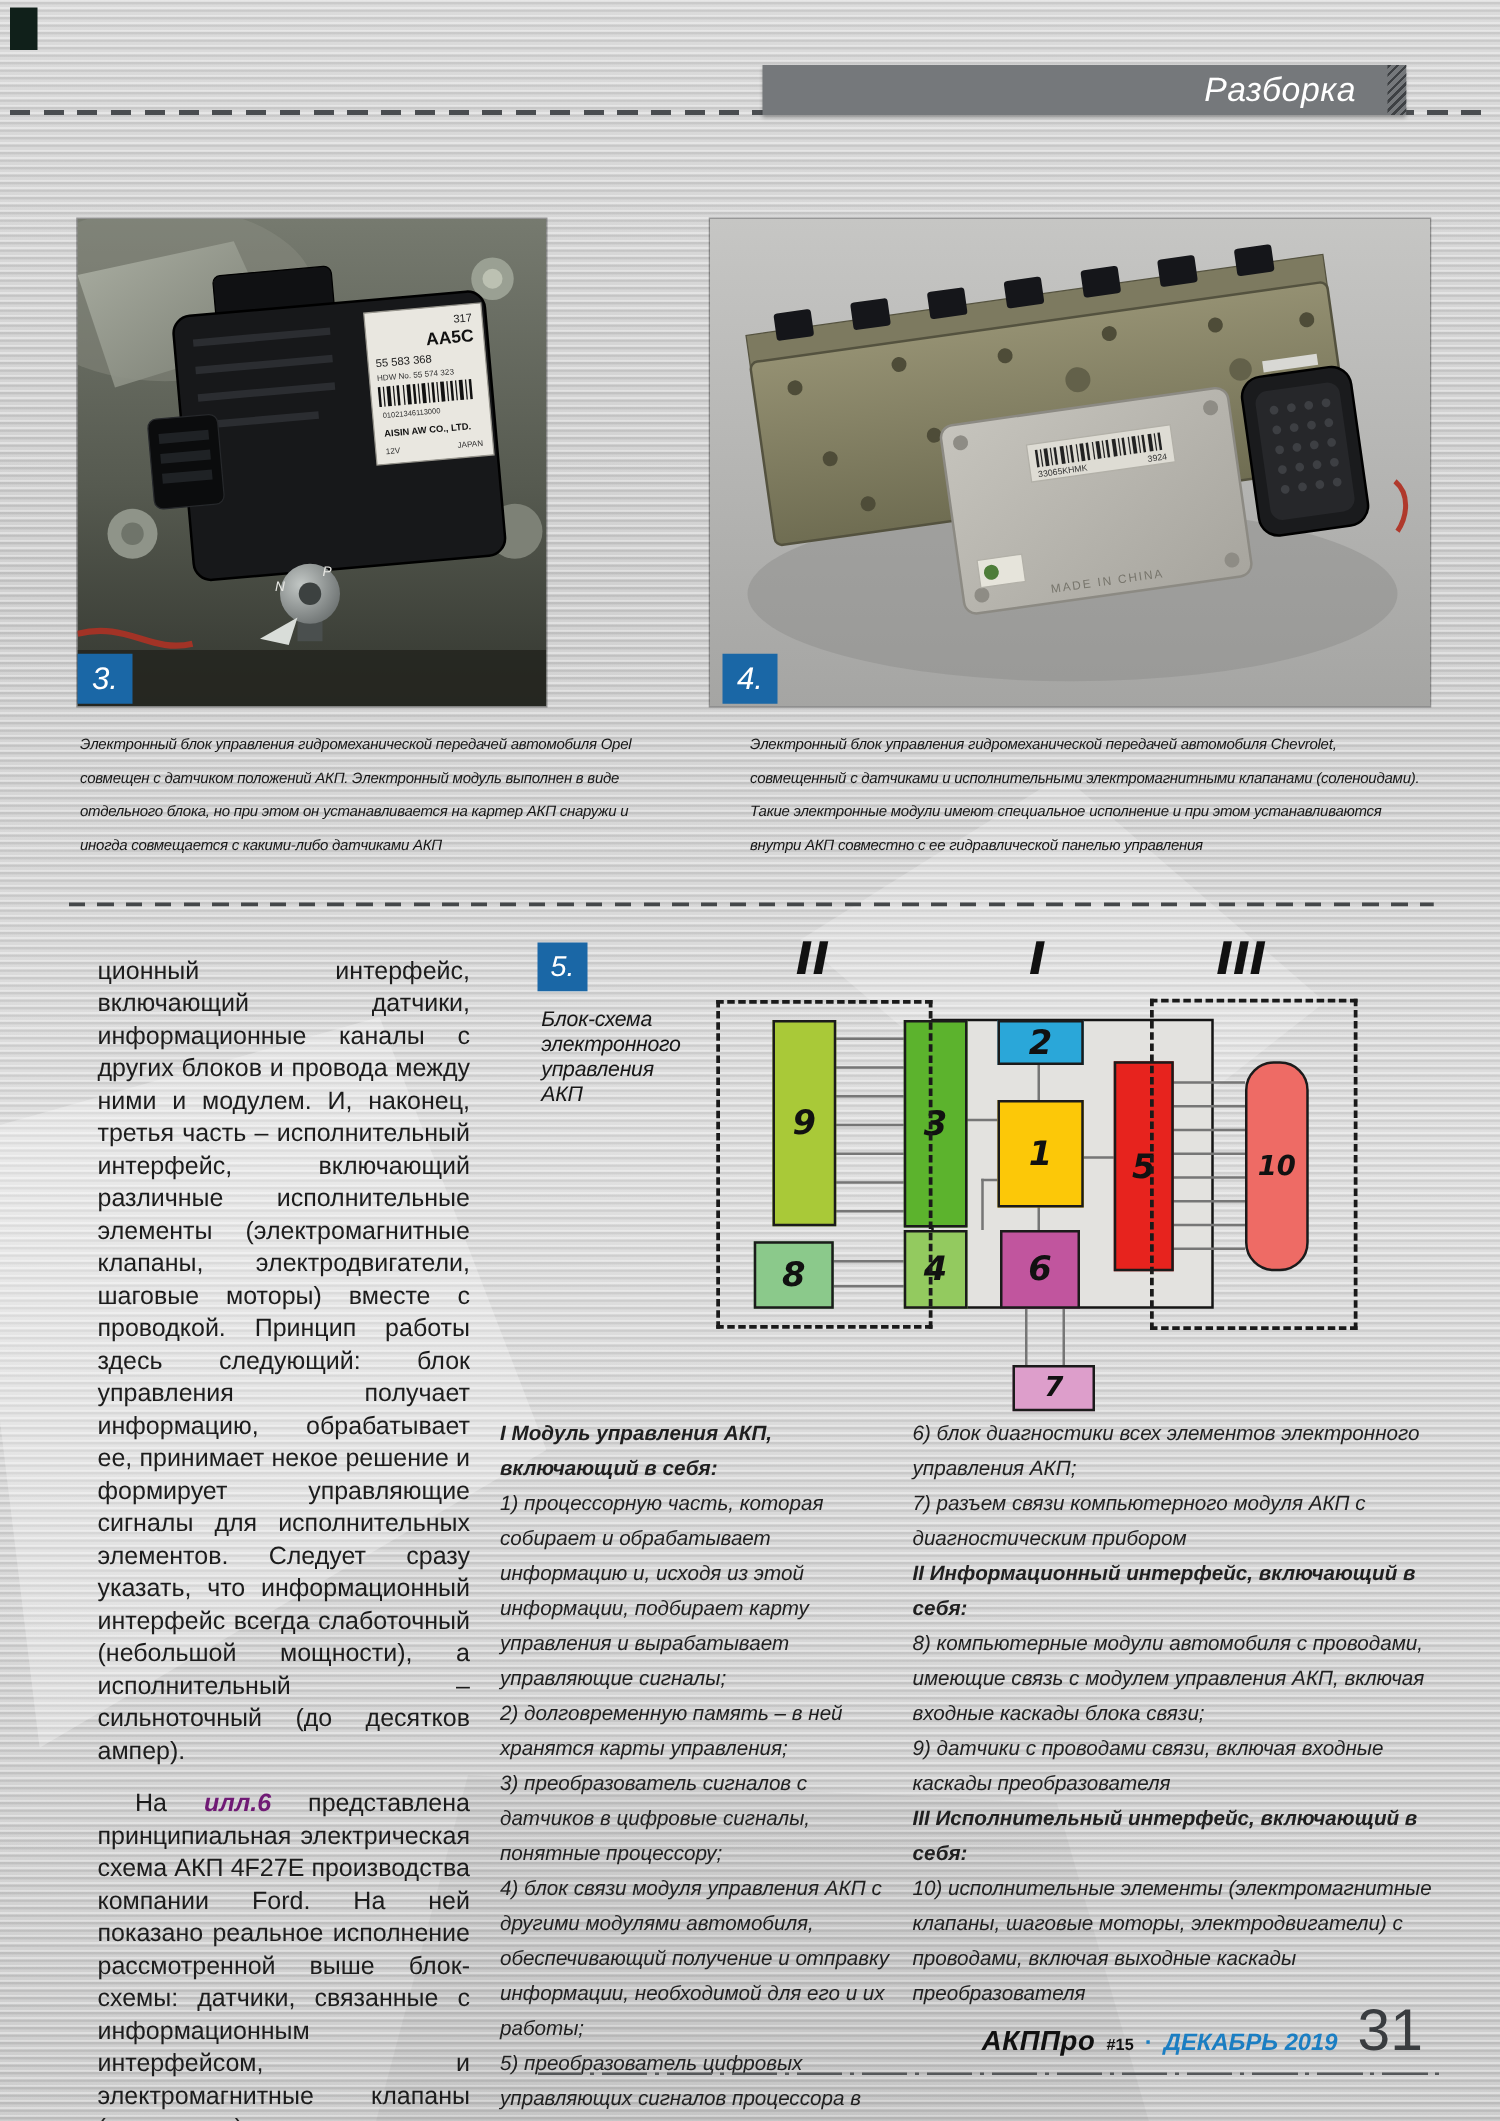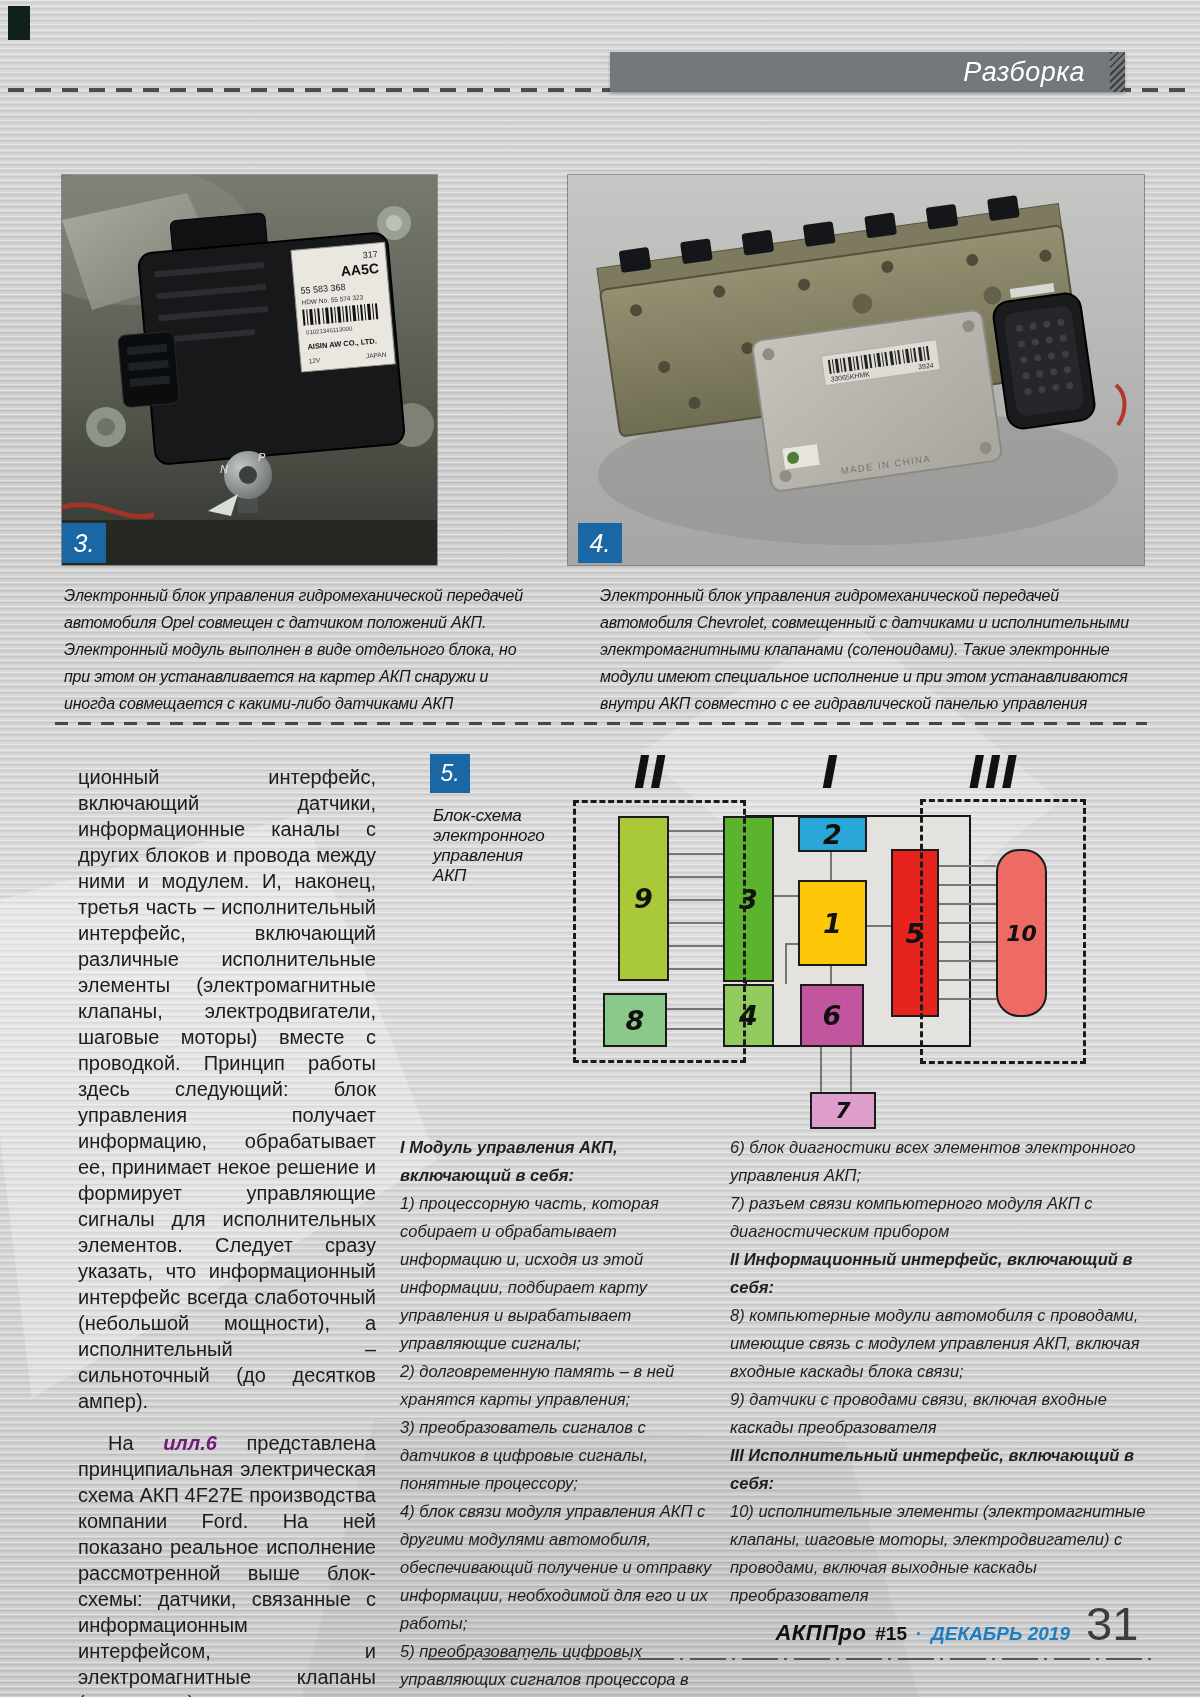--- a/index.html
+++ b/index.html
@@ -23,52 +23,52 @@
   #header-tab .hatch{position:absolute;right:0;top:0;width:15px;height:100%;
     background:repeating-linear-gradient(135deg,#3e4144 0 2px,transparent 2px 5px);}
   .photo{position:absolute;top:175px;height:390px;box-shadow:0 0 0 1px rgba(0,0,0,.35);}
   #photo-3{left:62px;width:375px;}
   #photo-4{left:568px;width:576px;}
   .badge{position:absolute;width:44px;height:40px;background:#1a67a6;color:#fff;
     display:flex;align-items:center;justify-content:center;font-style:italic;font-size:25px;z-index:3;}
   #badge-3{left:62px;top:523px;}
   #badge-4{left:578px;top:523px;}
   #badge-5{left:430px;top:754px;width:40px;height:39px;font-size:23px;}
-  .caption{position:absolute;font-style:italic;font-size:16px;line-height:27px;color:#161616;letter-spacing:-.2px;}
+  .caption{position:absolute;font-style:italic;font-size:12px;line-height:27px;color:#161616;letter-spacing:-.2px;}
   #caption-3{left:64px;top:582px;width:462px;}
   #caption-4{left:600px;top:582px;width:548px;}
   #section-dash{position:absolute;left:55px;top:722px;width:1092px;height:3px;
     background:repeating-linear-gradient(90deg,#45484a 0 13px,transparent 13px 23px);}
   #body-col{position:absolute;left:62px;top:748px;width:330px;font-size:20px;line-height:26px;text-align:justify;}
   #body-col p{margin:16px;}
   #body-col p + p{text-indent:30px;}
   .ill-link{color:#701a75;font-style:italic;font-weight:bold;cursor:pointer;}
   #fig5-caption{left:433px;top:806px;width:118px;font-size:17px;line-height:20px;font-style:italic;}
   
   #diagram{position:absolute;left:530px;top:695px;width:622px;height:448px;}
   .roman{position:absolute;top:52px;width:90px;text-align:center;
-    font-family:"DejaVu Sans",sans-serif;font-style:italic;font-weight:bold;font-size:44px;color:#111;}
+    font-family:"DejaVu Sans",sans-serif;font-style:italic;font-weight:bold;font-size:36px;color:#111;}
   #roman-ii{left:75px;} #roman-i{left:255px;} #roman-iii{left:418px;}
   .dash-box{position:absolute;border:3px dashed #1a1a1a;background:transparent;z-index:6;}
   #dash-ii{left:43px;top:105px;width:167px;height:257px;}
   #dash-iii{left:390px;top:104px;width:160px;height:259px;}
   #panel{position:absolute;left:215px;top:120px;width:222px;height:228px;background:#e3e2df;border:2px solid #151515;z-index:1;}
   .dblock{position:absolute;border:2px solid #1b1b1b;display:flex;align-items:center;justify-content:center;
     font-family:"DejaVu Sans",sans-serif;font-style:italic;font-weight:bold;font-size:27px;color:#111;z-index:4;}
   .cline{position:absolute;background:#767676;z-index:2;}
   
   .legend{position:absolute;top:1133px;font-style:italic;font-size:16.5px;line-height:28px;color:#1f1f1f;}
   #legend-1{left:400px;width:320px;}
   #legend-2{left:730px;width:420px;}
   .legend p{margin:0;}
   .legend .hd{font-weight:bold;}
   
   #footer{position:absolute;left:640px;top:1620px;width:430px;text-align:right;white-space:nowrap;}
   .f-mag{font-weight:bold;font-style:italic;font-size:22px;color:#111;letter-spacing:.5px;}
-  .f-iss{font-weight:bold;font-size:19px;color:#111;}
+  .f-iss{font-weight:bold;font-size:13px;color:#111;}
   .f-sep{font-weight:bold;font-size:19px;color:#1b7ec2;}
   .f-date{font-weight:bold;font-style:italic;font-size:19px;color:#1b7ec2;}
   #page-num{position:absolute;left:1086px;top:1596px;font-size:47px;color:#3a3d40;}
   #footer-line{position:absolute;left:430px;top:1658px;width:722px;height:2px;
     background:repeating-linear-gradient(90deg,#55585a 0 36px,transparent 36px 42px,#55585a 42px 45px,transparent 45px 52px);}
   svg text{font-family:"Liberation Sans",sans-serif;}
 </style>
 </head>
 <body>
 

